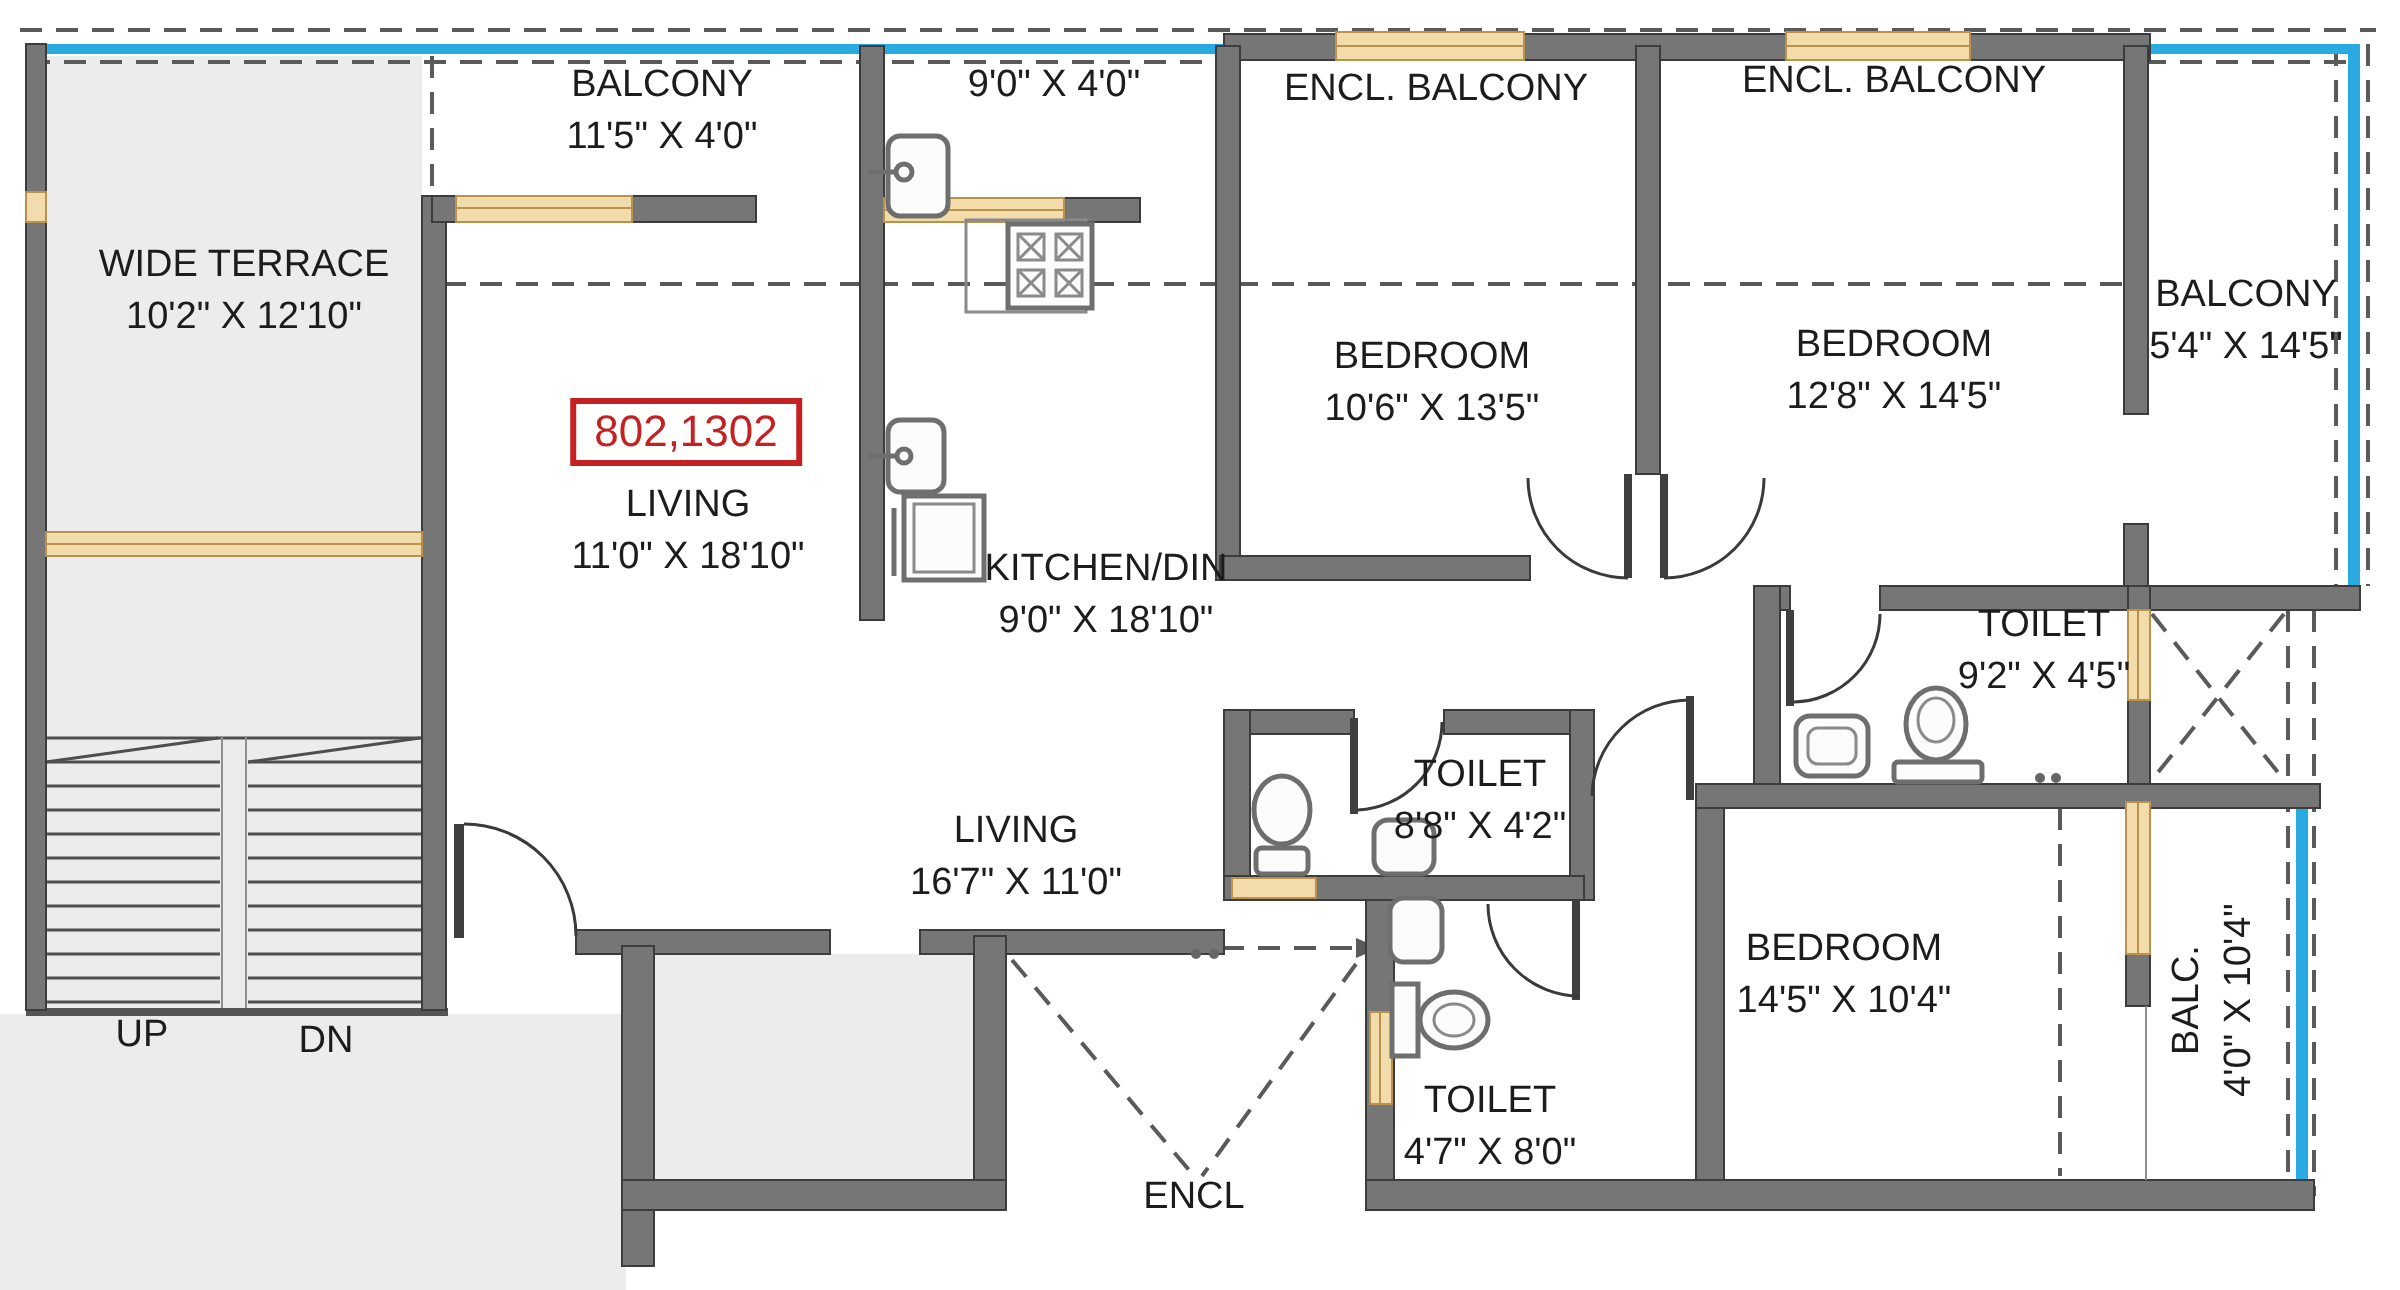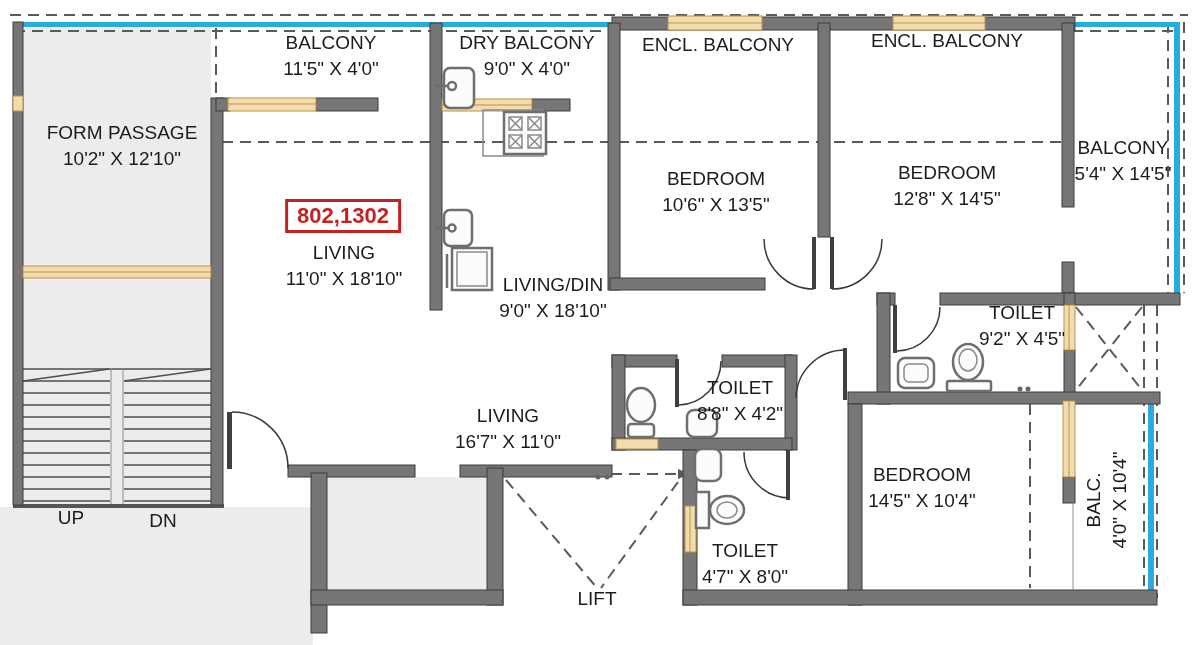--- a/index.html
+++ b/index.html
@@ -3,21 +3,21 @@
 <meta charset="utf-8">
 <style>
   html,body{margin:0;padding:0;background:#fff;}
   #stage{position:relative;width:1200px;height:645px;background:#fff;overflow:hidden;
          font-family:"Liberation Sans",sans-serif;color:var(--text,#1c1c1c);}
   #stage svg{position:absolute;left:0;top:0;}
   .lbl{position:absolute;transform:translateX(-50%);text-align:center;white-space:nowrap;
        font-size:19px;line-height:26px;color:var(--text,#1c1c1c);}
   .lbl.rot{transform:translate(-50%,-50%) rotate(-90deg);}
   .unitbox{position:absolute;transform:translateX(-50%);border:3px solid var(--unit-red,#c42222);
-       color:var(--unit-red,#c42222);font-weight:bold;font-size:22px;line-height:26px;
+       color:var(--unit-red,#c42222);font-weight:normal;font-size:22px;line-height:26px;
        padding:1px 9px;white-space:nowrap;background:#fff;text-align:right;}
   
   .wall{fill:var(--wall,#767676);stroke:#3c3c3c;stroke-width:1;}
   .shade{fill:var(--shaded,#ececec);}
   .win{fill:var(--window,#f3dcab);stroke:var(--window-border,#b9924e);stroke-width:1;}
   .winline{stroke:var(--window-border,#b9924e);stroke-width:1;}
   .blue{fill:var(--blue,#29aae1);}
   .dash{stroke:var(--dash,#5a5a5a);stroke-width:2;fill:none;stroke-dasharray:11 7;}
   .arc{fill:none;stroke:#3a3a3a;stroke-width:1.5;}
   .leaf{fill:#3f3f3f;}
@@ -231,29 +231,28 @@
     <g>
       <circle cx="1020" cy="389" r="2.5" fill="#666"></circle>
           <circle cx="1028" cy="389" r="2.5" fill="#666"></circle>
       <circle cx="598" cy="477" r="2.5" fill="#666"></circle>
           <circle cx="607" cy="477" r="2.5" fill="#666"></circle>
     </g>
   </g>
 </svg>
 
   <div class="lbl" style="left:122px;top:120px">
-    <div>FORM PASSAGE</div>
+    <div>WIDE TERRACE</div>
     <div>10'2" X 12'10"</div>
   </div>
   <div class="lbl" style="left:331px;top:30px">
     <div>BALCONY</div>
     <div>11'5" X 4'0"</div>
   </div>
   <div class="lbl" style="left:527px;top:30px">
-    <div>DRY BALCONY</div>
     <div>9'0" X 4'0"</div>
   </div>
   <div class="lbl" style="left:718px;top:32px">
     <div>ENCL. BALCONY</div>
   </div>
   <div class="lbl" style="left:947px;top:28px">
     <div>ENCL. BALCONY</div>
   </div>
   <div class="lbl" style="left:1123px;top:135px">
     <div>BALCONY</div>
@@ -266,21 +265,21 @@
   <div class="lbl" style="left:947px;top:160px">
     <div>BEDROOM</div>
     <div>12'8" X 14'5"</div>
   </div>
   <div class="unitbox" style="left:343px;top:199px">802,1302</div>
   <div class="lbl" style="left:344px;top:240px">
     <div>LIVING</div>
     <div>11'0" X 18'10"</div>
   </div>
   <div class="lbl" style="left:553px;top:272px">
-    <div>LIVING/DIN</div>
+    <div>KITCHEN/DIN</div>
     <div>9'0" X 18'10"</div>
   </div>
   <div class="lbl" style="left:1022px;top:300px">
     <div>TOILET</div>
     <div>9'2" X 4'5"</div>
   </div>
   <div class="lbl" style="left:740px;top:375px">
     <div>TOILET</div>
     <div>8'8" X 4'2"</div>
   </div>
@@ -294,21 +293,21 @@
   </div>
   <div class="lbl" style="left:745px;top:538px">
     <div>TOILET</div>
     <div>4'7" X 8'0"</div>
   </div>
   <div class="lbl rot" style="left:1107px;top:500px">
     <div>BALC.</div>
     <div>4'0" X 10'4"</div>
   </div>
   <div class="lbl" style="left:597px;top:586px">
-    <div>LIFT</div>
+    <div>ENCL</div>
   </div>
   <div class="lbl" style="left:71px;top:505px">
     <div>UP</div>
   </div>
   <div class="lbl" style="left:163px;top:508px">
     <div>DN</div>
   </div>
 
 </div>
 

